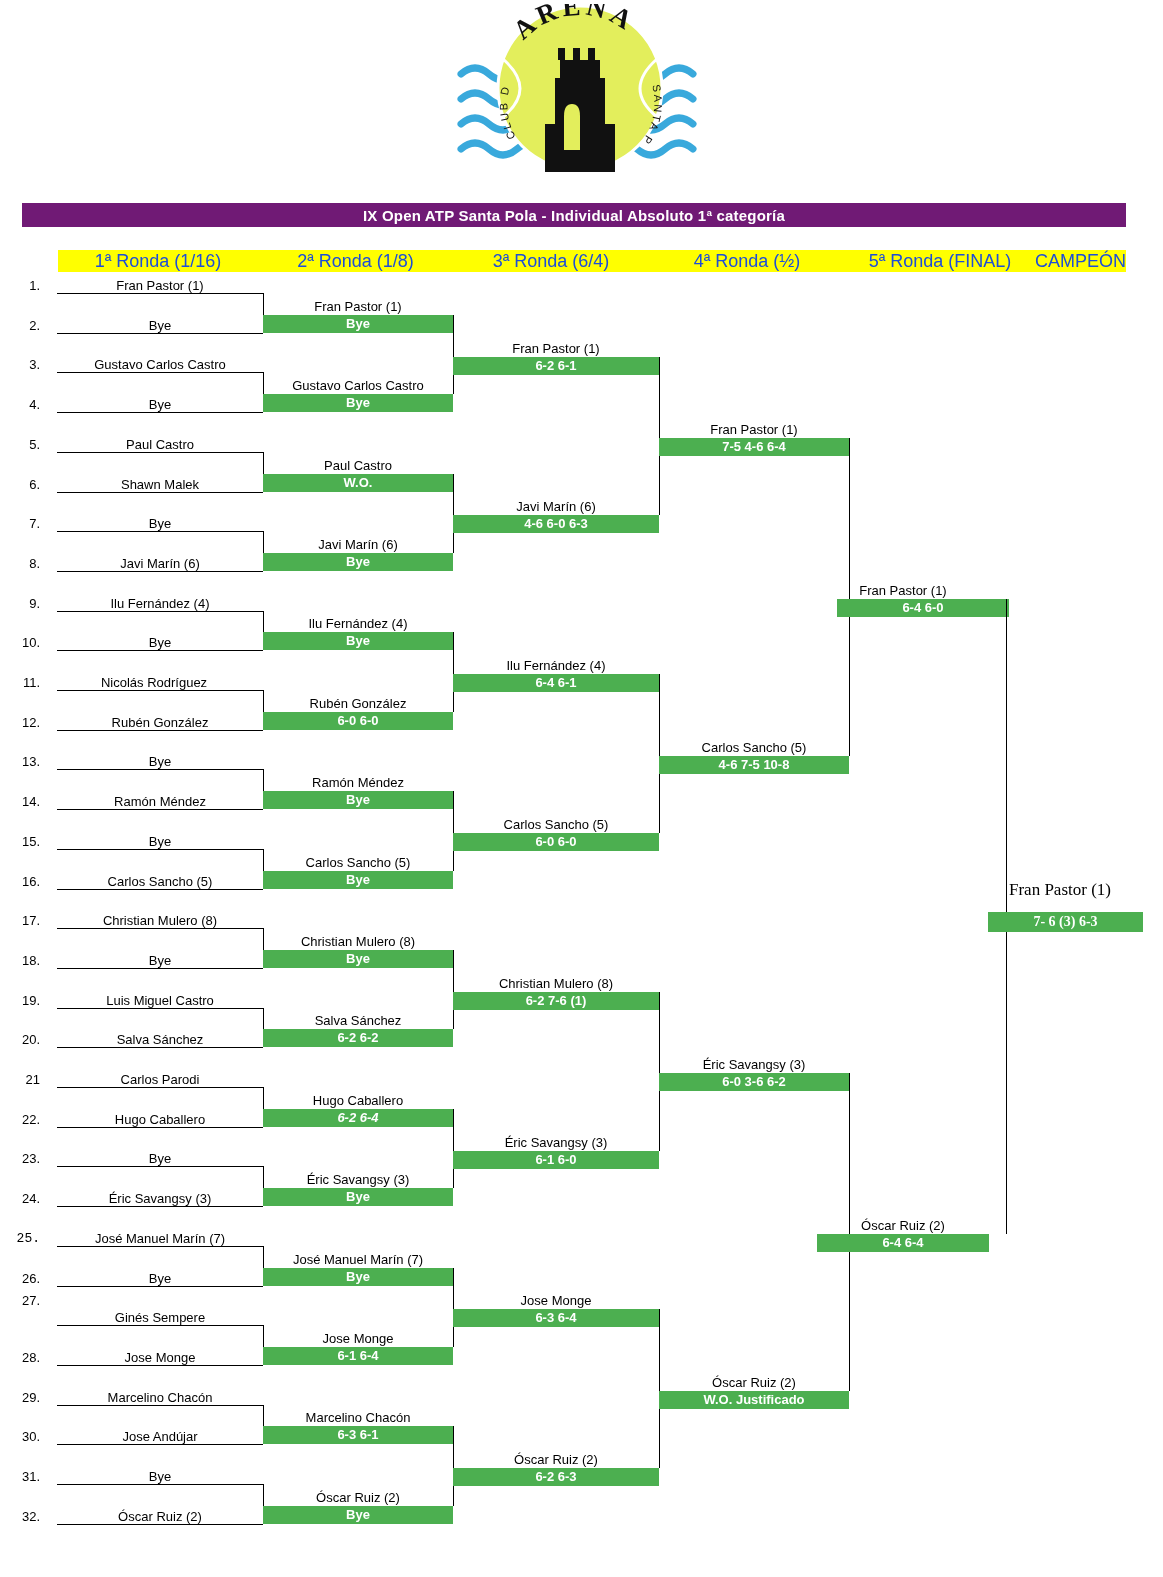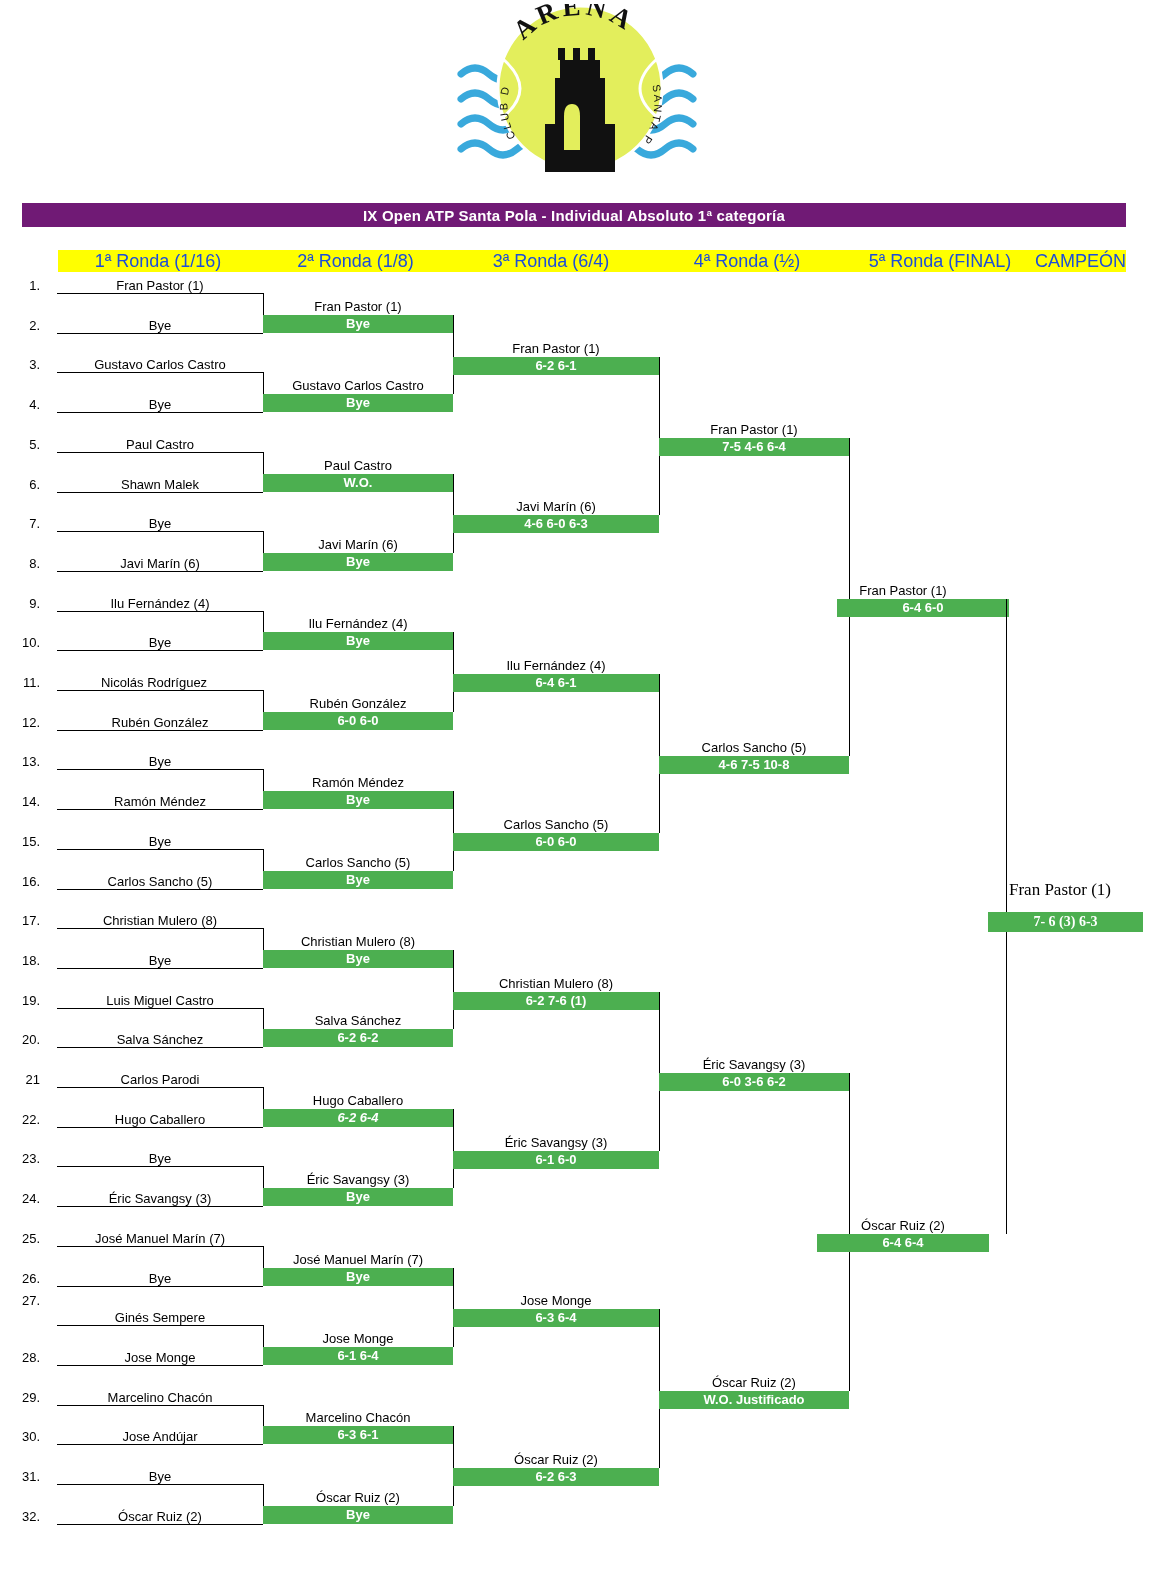--- a/index.html
+++ b/index.html
@@ -150,21 +150,21 @@
     <div class="rownum" style="top: 833.8px;">15.</div>
     <div class="rownum" style="top: 873.5px;">16.</div>
     <div class="rownum" style="top: 913.2px;">17.</div>
     <div class="rownum" style="top: 952.9px;">18.</div>
     <div class="rownum" style="top: 992.6px;">19.</div>
     <div class="rownum" style="top: 1032.3px;">20.</div>
     <div class="rownum" style="top: 1072px;">21</div>
     <div class="rownum" style="top: 1111.7px;">22.</div>
     <div class="rownum" style="top: 1151.4px;">23.</div>
     <div class="rownum" style="top: 1191.1px;">24.</div>
-    <div class="rownum" style="top: 1230.8px;">25.</div>
+    <div class="rownum" style="top: 1230.8px; font-family: Liberation Mono, monospace;">25.</div>
     <div class="rownum" style="top: 1270.5px;">26.</div>
     <div class="rownum" style="top: 1293px;">27.</div>
     <div class="rownum" style="top: 1349.9px;">28.</div>
     <div class="rownum" style="top: 1389.6px;">29.</div>
     <div class="rownum" style="top: 1429.3px;">30.</div>
     <div class="rownum" style="top: 1469px;">31.</div>
     <div class="rownum" style="top: 1508.7px;">32.</div>
     <div class="slot" style="left: 57px; top: 277px; width: 206px; height: 16px;">
       <div class="nm">Fran Pastor (1)</div>
     </div>

